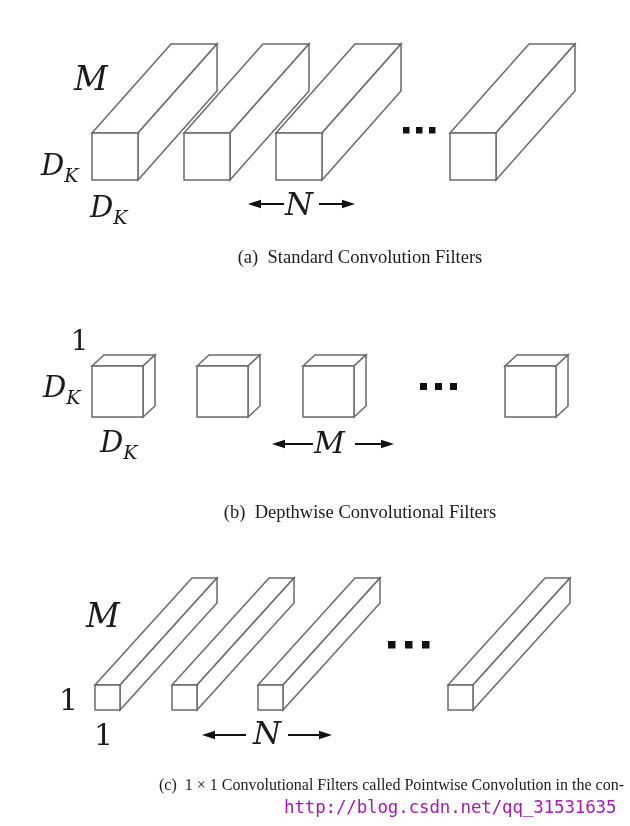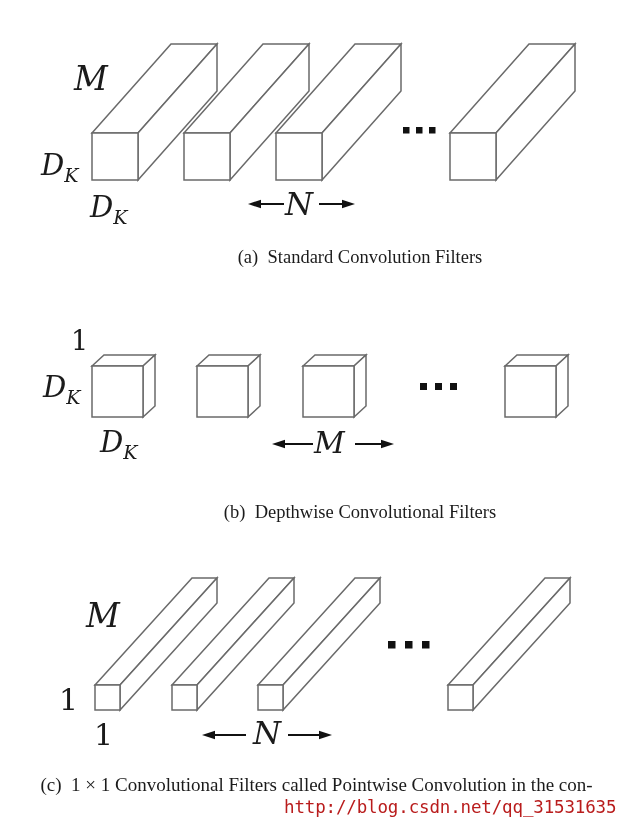--- a/index.html
+++ b/index.html
@@ -15,27 +15,27 @@
   .sub{font-size:19px;}
   .f33{font-size:33px;} .f32{font-size:32px;} .f30{font-size:30px;}
   .f29{font-size:29px;} .f27{font-size:27px;}
   .arrow-line{stroke:#111111;stroke-width:2;}
   .arrow-head{fill:#111111;stroke:none;}
   .dot{fill:#111111;stroke:none;}
   .caption{position:absolute;left:0;width:630px;text-align:center;
            font-size:18.5px;line-height:21px;white-space:pre;margin-left:45px;}
   #caption-a{top:247px;}
   #caption-b{top:502px;font-family:Liberation Serif, serif;}
-  .caption-c{position:absolute;left:9px;width:615px;text-align:center;
-             font-size:19px;line-height:25.5px;white-space:pre;z-index:3;}
+  .caption-c{position:absolute;left:9px;width:615px;text-align:right;
+             font-size:16px;line-height:25.5px;white-space:pre;z-index:3;}
   #caption-c1{top:772px;}
   #caption-c2{top:797.5px;}
   .watermark{position:absolute;left:284px;top:797px;z-index:2;
              font-family:"DejaVu Sans Mono",monospace;font-size:17.5px;
-             letter-spacing:-0.15px;color:#b91c1c;white-space:pre;}
+             letter-spacing:-0.15px;color:#a21caf;white-space:pre;}
 </style>
 </head>
 <body>
 
 <div class="page">
 
   <svg id="svg-a" width="630" height="232" viewBox="0 0 630 232">
     <g>
       <path class="face" d="M92,133 L171,44 L217,44 L138,133 Z"></path>
       <path class="face" d="M138,133 L217,44 L217,91 L138,180 Z"></path>

